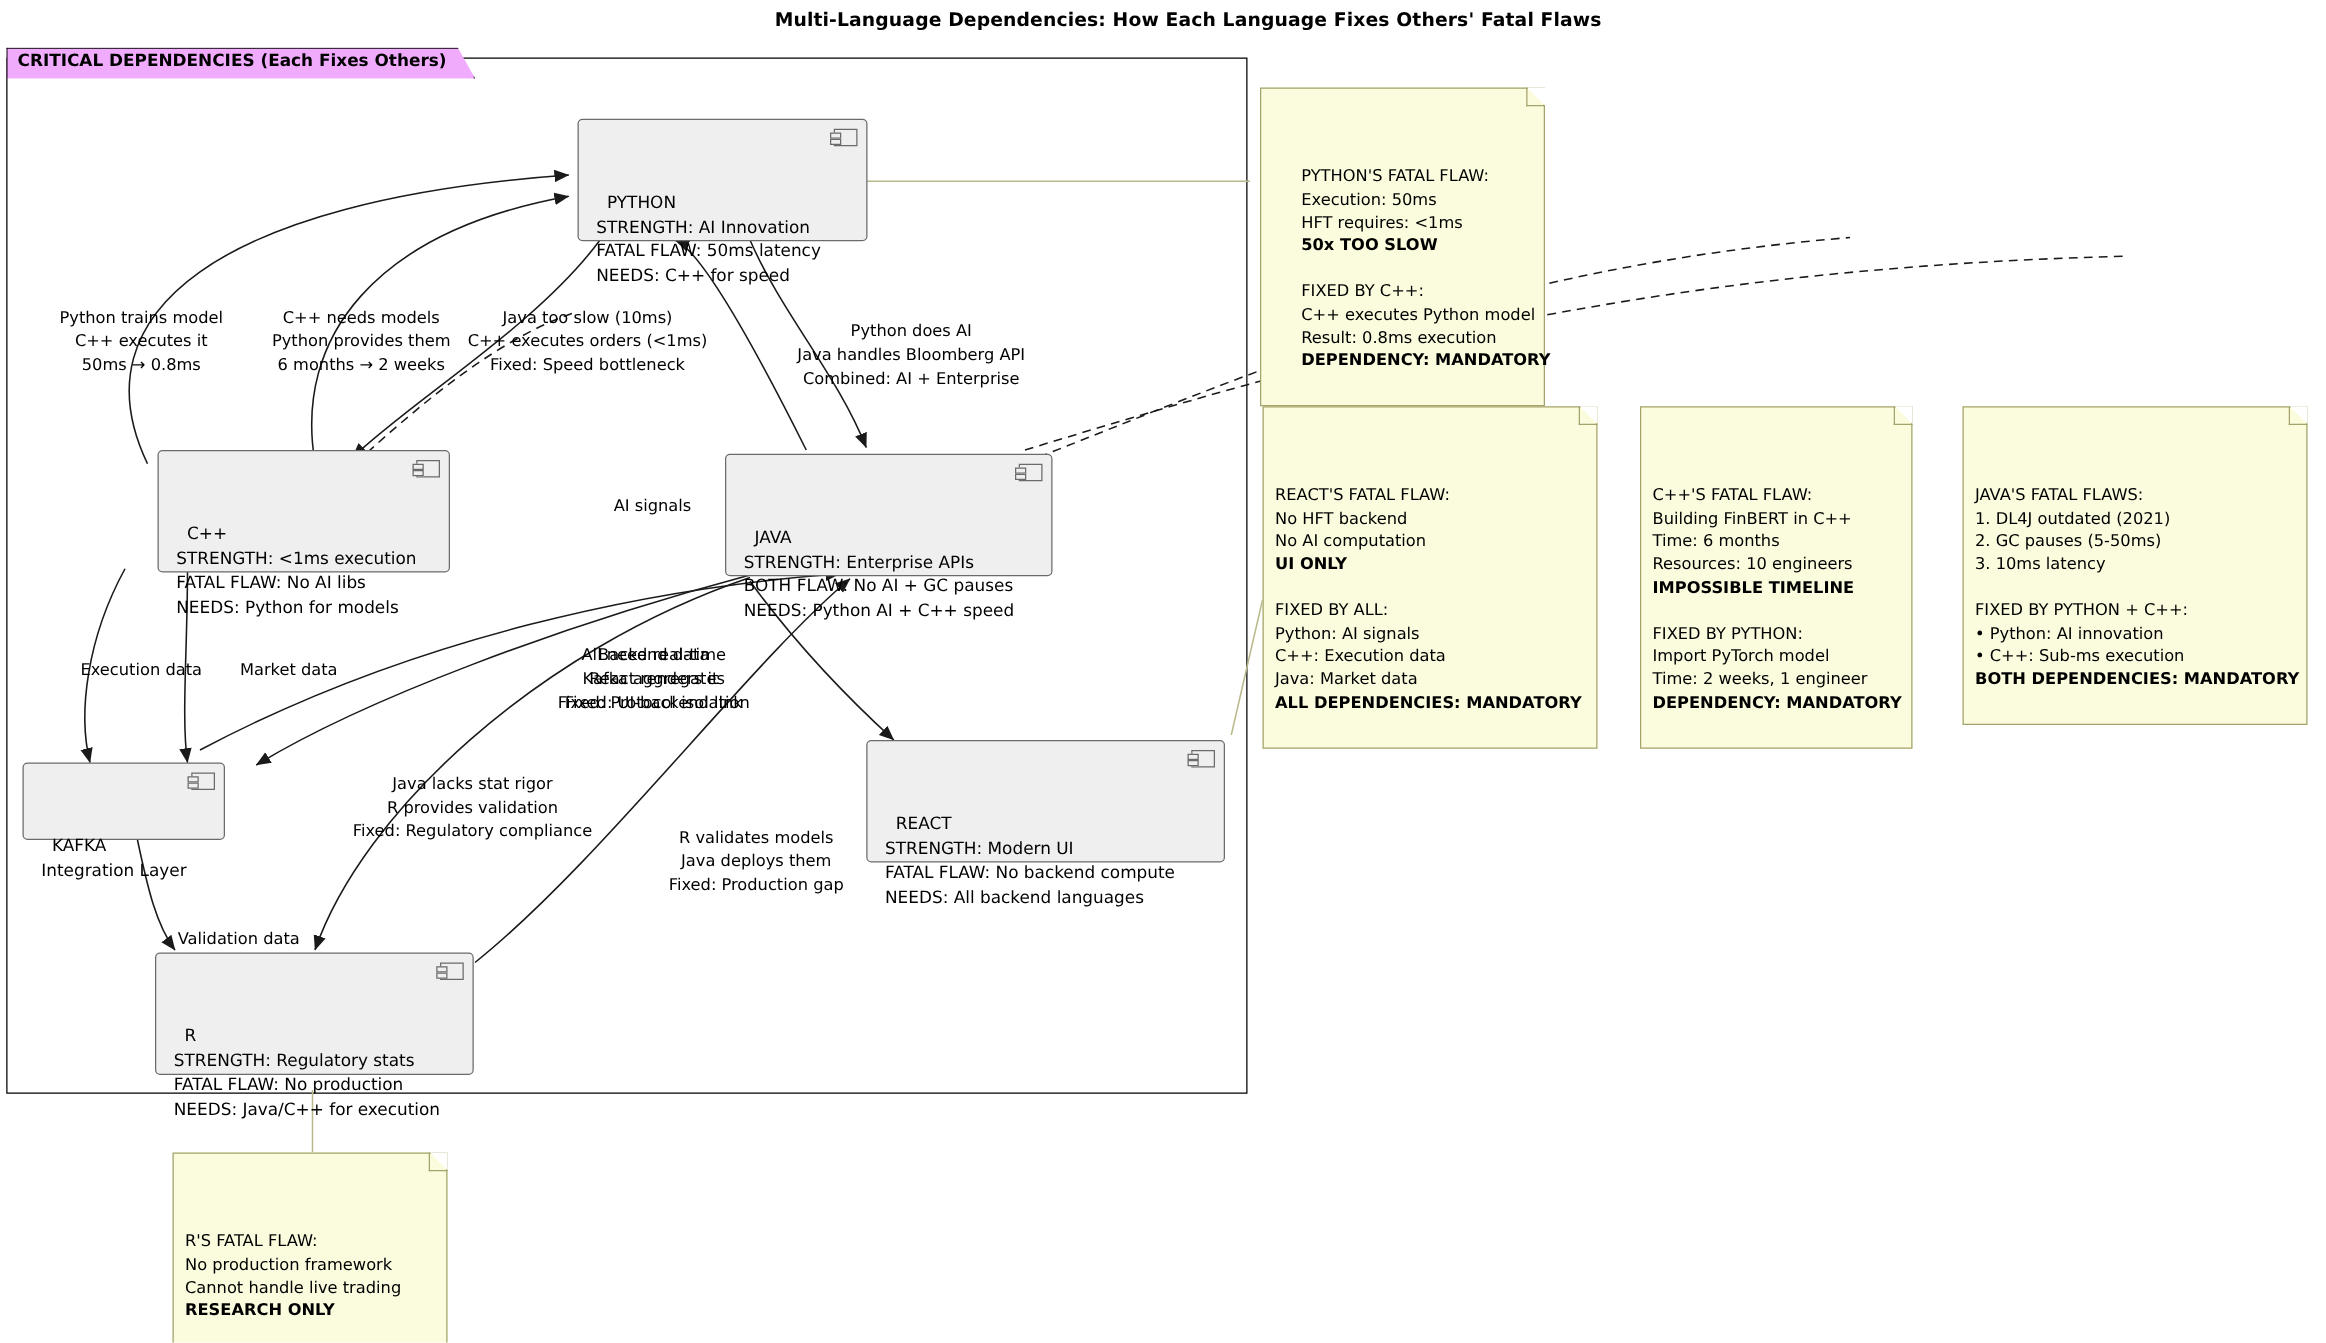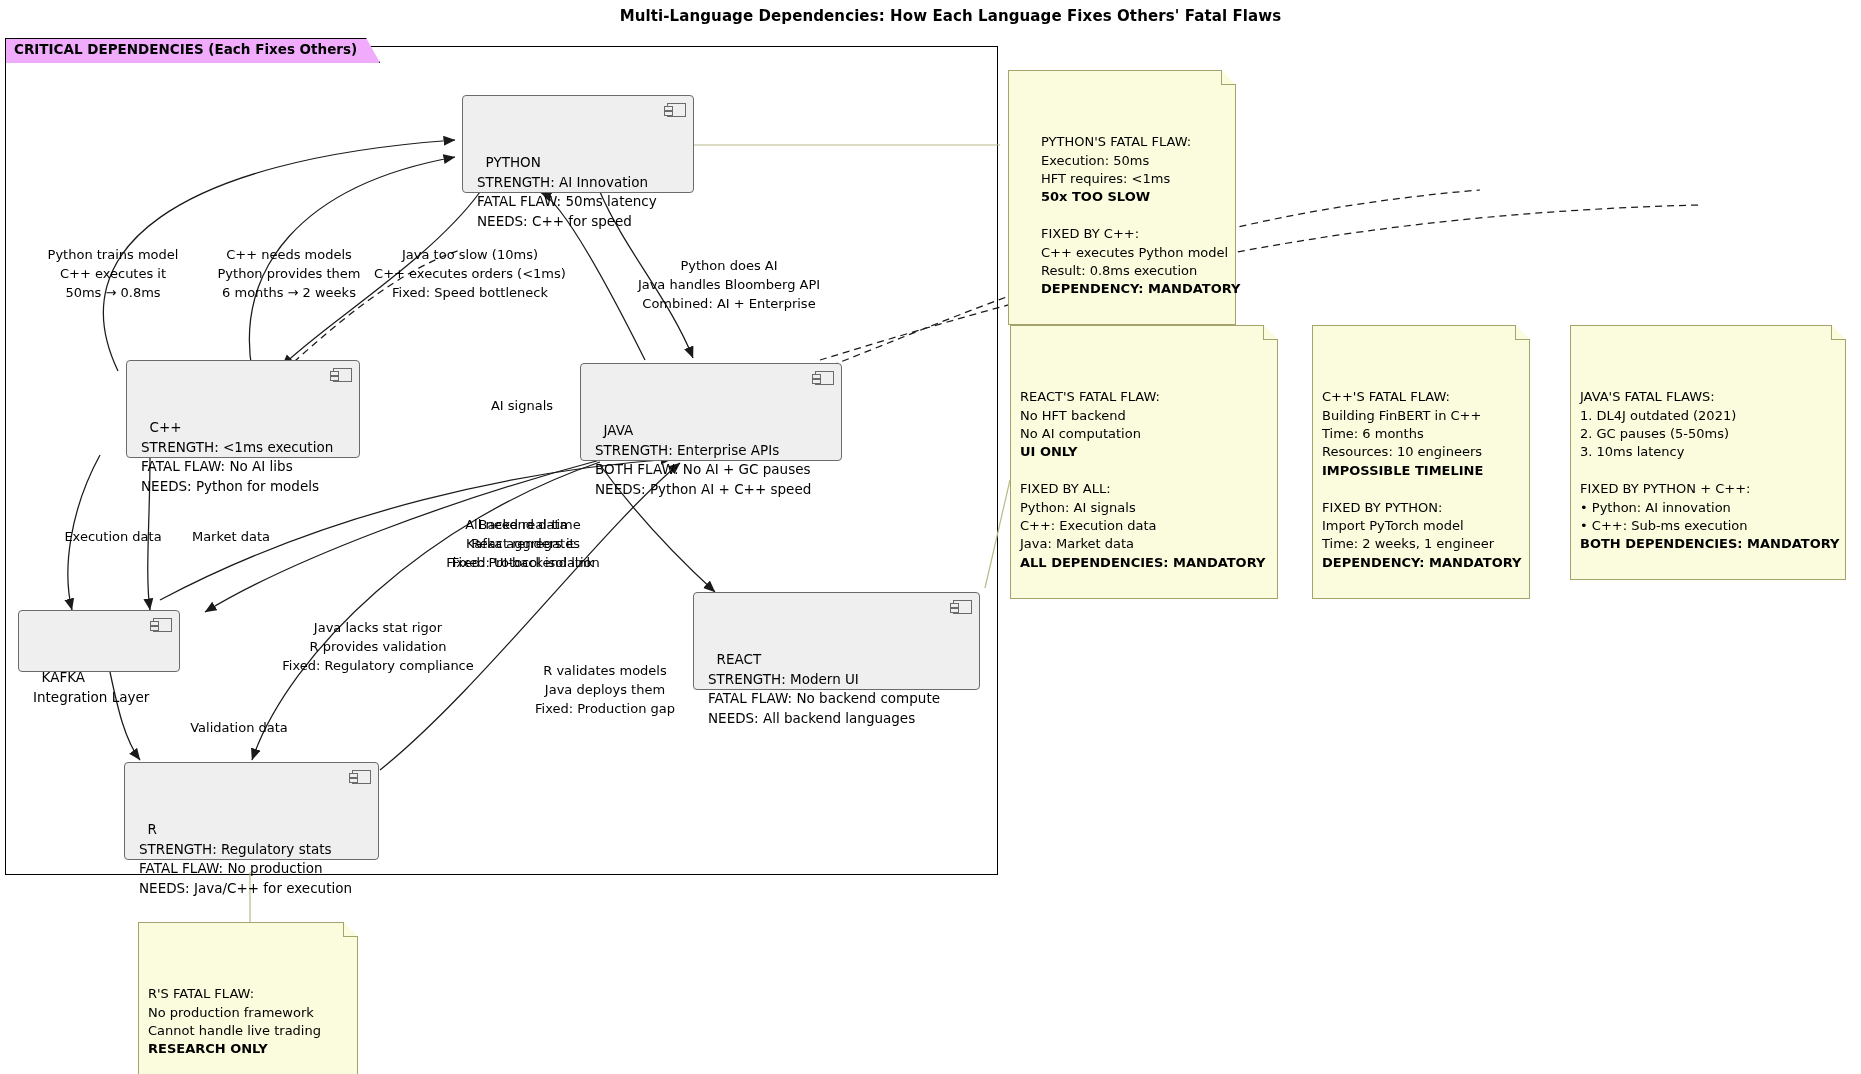--- a/index.html
+++ b/index.html
@@ -198,21 +198,21 @@
 Fixed: Protocol isolation</div>
 
 <div class="elabel" style="left:270px;top:618px;width:216px;">Java lacks stat rigor
 R provides validation
 Fixed: Regulatory compliance</div>
 
 <div class="elabel" style="left:520px;top:618px;width:170px;margin-top:43px;">R validates models
 Java deploys them
 Fixed: Production gap</div>
 
-<div class="elabel" style="left:136px;top:718px;width:110px;margin-left:48px;">Validation data</div>
+<div class="elabel" style="left:136px;top:742px;width:110px;">Validation data</div>
 
 <div class="note" style="left:1008px;top:70px;width:228px;padding-left:32px;">
   <span class="note-fold"></span>
   <div><div>PYTHON'S FATAL FLAW:</div><div>Execution: 50ms</div><div>HFT requires: &lt;1ms</div><div><b>50x TOO SLOW</b></div><div>&nbsp;</div><div>FIXED BY C++:</div><div>C++ executes Python model</div><div>Result: 0.8ms execution</div><div><b>DEPENDENCY: MANDATORY</b></div></div>
 </div>
 
 <div class="note" style="left:1010px;top:325px;width:268px;">
   <span class="note-fold"></span>
   <div><div>REACT'S FATAL FLAW:</div><div>No HFT backend</div><div>No AI computation</div><div><b>UI ONLY</b></div><div>&nbsp;</div><div>FIXED BY ALL:</div><div>Python: AI signals</div><div>C++: Execution data</div><div>Java: Market data</div><div><b>ALL DEPENDENCIES: MANDATORY</b></div></div>
 </div>

